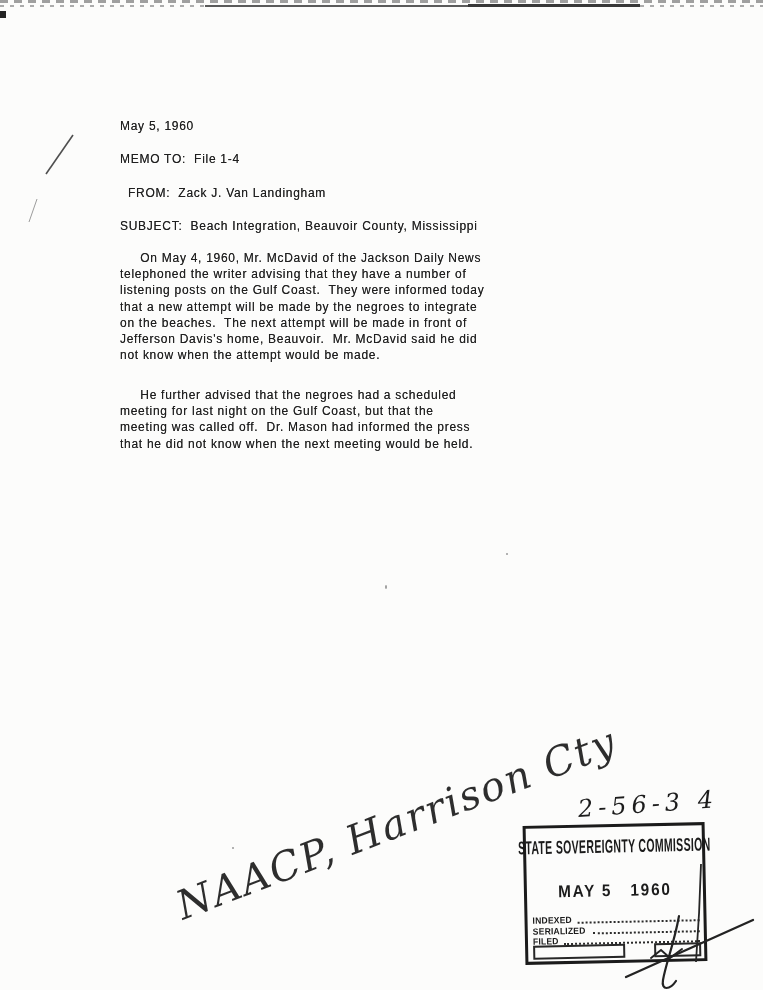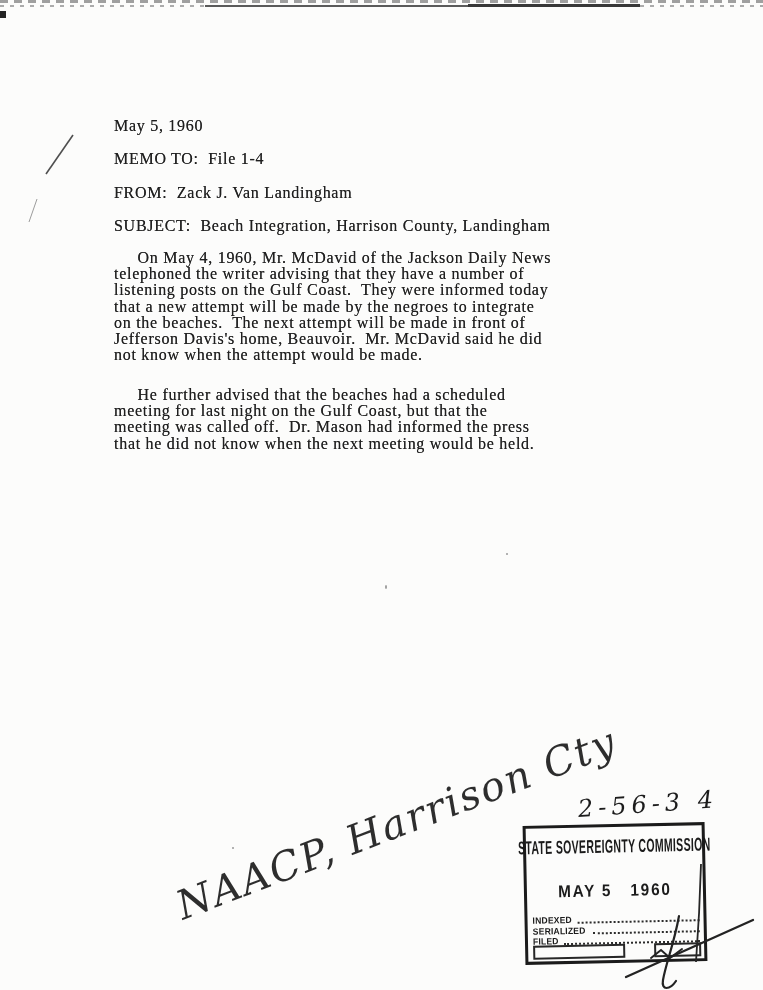--- a/index.html
+++ b/index.html
@@ -40,32 +40,32 @@
   }
   .corner-mark {
     position: absolute; top: 11px; left: 0; width: 6px; height: 7px;
     background: #242424;
   }
   .speck { position: absolute; background: #9a9a9a; width: 2px; height: 2px; border-radius: 50%; }
 
   
   .type {
     position: absolute;
-    left: 114px;
-    font-family: Liberation Serif, serif;
-    font-size: 16px;
+    left: 120px;
+    font-family: Liberation Sans, sans-serif;
+    font-size: 12px;
     line-height: 16.2px;
     letter-spacing: 0.72px;
     color: var(--ink);
     white-space: pre;
     text-shadow: 0 0 0.6px rgba(30,30,30,0.75);
   }
   .h-date    { top: 118px; }
   .h-to      { top: 151px; }
-  .h-from    { top: 185px; }
+  .h-from    { top: 185px; margin-left: 8px; }
   .h-subject { top: 218px; }
   .p1 { top: 250px; }
   .p2 { top: 387px; }
   .p3 { top: 470px; }
 
   
   .handwriting {
     position: absolute;
     font-family: "DejaVu Serif", serif;
     font-style: italic;
@@ -173,30 +173,30 @@
   <div class="top-solid-a"></div>
   <div class="top-solid-b"></div>
   <div class="corner-mark"></div>
   <div class="speck" style="left:506px; top:553px;"></div>
   <div class="speck" style="left:385px; top:585px; width:2px; height:4px;"></div>
   <div class="speck" style="left:232px; top:847px;"></div>
 
   <div class="type h-date">May 5, 1960</div>
   <div class="type h-to">MEMO TO:  File 1-4</div>
   <div class="type h-from">FROM:  Zack J. Van Landingham</div>
-  <div class="type h-subject">SUBJECT:  Beach Integration, Harrison County, Landingham</div>
+  <div class="type h-subject">SUBJECT:  Beach Integration, Beauvoir County, Mississippi</div>
 
   <div class="type p1">     On May 4, 1960, Mr. McDavid of the Jackson Daily News
 telephoned the writer advising that they have a number of
 listening posts on the Gulf Coast.  They were informed today
 that a new attempt will be made by the negroes to integrate
 on the beaches.  The next attempt will be made in front of
 Jefferson Davis's home, Beauvoir.  Mr. McDavid said he did
 not know when the attempt would be made.</div>
-  <div class="type p2">     He further advised that the beaches had a scheduled
+  <div class="type p2">     He further advised that the negroes had a scheduled
 meeting for last night on the Gulf Coast, but that the
 meeting was called off.  Dr. Mason had informed the press
 that he did not know when the next meeting would be held.</div>
 
   <div class="handwriting note-naacp">NAACP, Harrison Cty</div>
   <div class="handwriting case-number">2-56-3 4</div>
 
   <div class="stamp">
     <div class="stamp-title-wrap">
       <div class="stamp-title">STATE SOVEREIGNTY COMMISSION</div>

